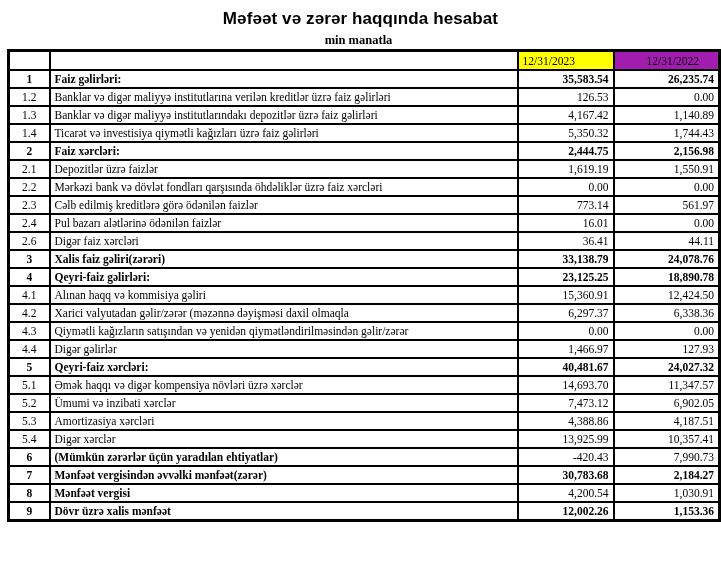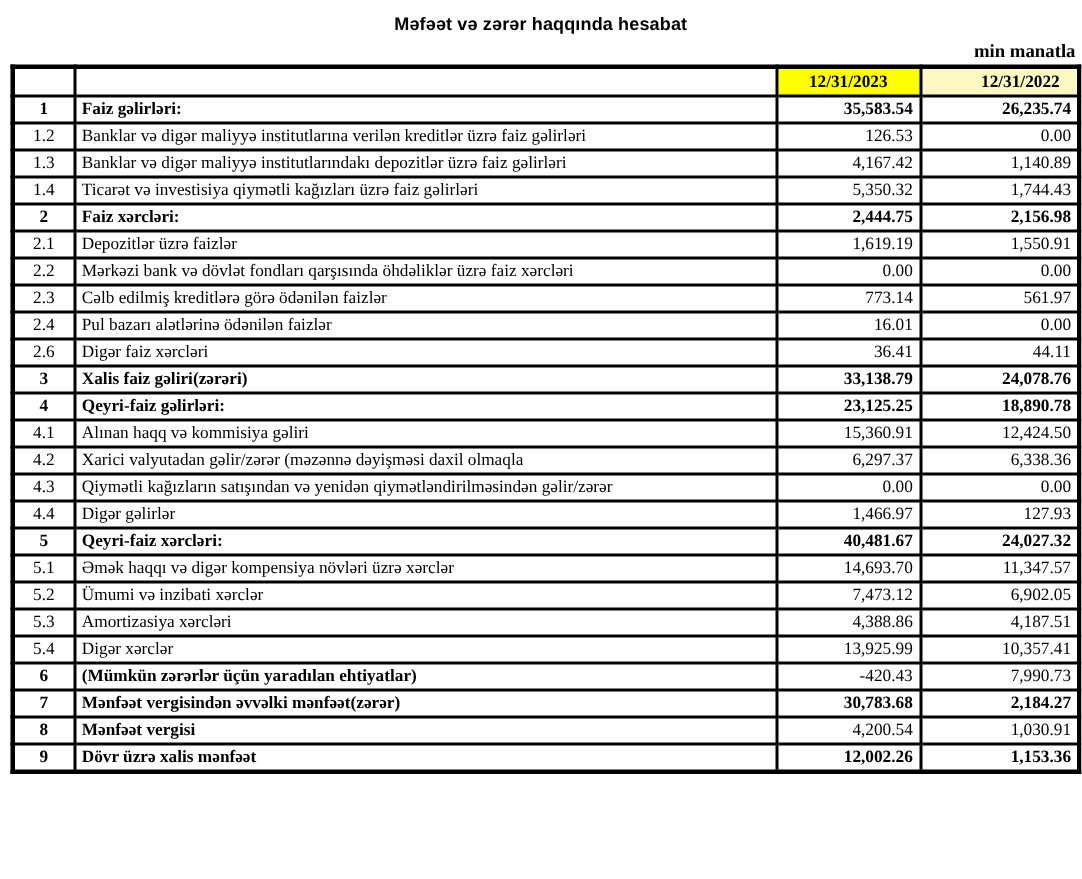--- a/index.html
+++ b/index.html
@@ -13,26 +13,26 @@
   }
   .page {
     width: 721px;
     height: 586px;
     overflow: hidden;
   }
   .report-title {
     text-align: center;
     font-family: "Liberation Sans", "DejaVu Sans", sans-serif;
     font-weight: 700;
-    font-size: 12px;
+    font-size: 17px;
     padding-top: 9px;
     letter-spacing: 0.1px;
   }
   .unit-note {
-    text-align: right;
+    text-align: center;
     font-weight: 700;
     font-size: 12.5px;
     padding-right: 4px;
     margin-top: 4px;
     margin-bottom: 1px;
   }
   table.pl-table {
     border-collapse: collapse;
     table-layout: fixed;
     margin-left: 7px;
@@ -47,22 +47,22 @@
     padding: 0 4px;
     overflow: hidden;
     white-space: nowrap;
     vertical-align: middle;
   }
   td.c-no    { text-align: center; padding: 0 1px; }
   td.c-label { text-align: left; }
   td.c-val   { text-align: right; }
   tr.header-row td { height: 17px; }
   td.h-date {
-    text-align: center;
-    font-weight: 700;
+    text-align: left;
+    font-weight: 400;
     font-size: 12px;
   }
   tr.total td { font-weight: 700; }
   tr.total-plain td.c-no,
   tr.total-plain td.c-label { font-weight: 700; }
 </style>
 </head>
 <body>
 
 <div class="page">
@@ -76,21 +76,21 @@
       <col style="width:41px">
       <col style="width:468px">
       <col style="width:96px">
       <col style="width:106px">
     </colgroup>
     <tbody>
       <tr class="header-row">
         <td class="c-no"></td>
         <td class="c-label"></td>
         <td class="c-val h-date" style="background: rgb(255, 255, 0);">12/31/2023</td>
-        <td class="c-val h-date" style="background: #fef9c3; padding-left: 32px;">12/31/2022</td>
+        <td class="c-val h-date" style="background: #a21caf; padding-left: 32px;">12/31/2022</td>
       </tr>
     <tr class="total">
       <td class="c-no">1</td>
       <td class="c-label">Faiz gəlirləri:</td>
       <td class="c-val">35,583.54</td>
       <td class="c-val">26,235.74</td>
     </tr>
         <tr class="detail">
       <td class="c-no">1.2</td>
       <td class="c-label">Banklar və digər maliyyə institutlarına verilən kreditlər üzrə faiz gəlirləri</td>

